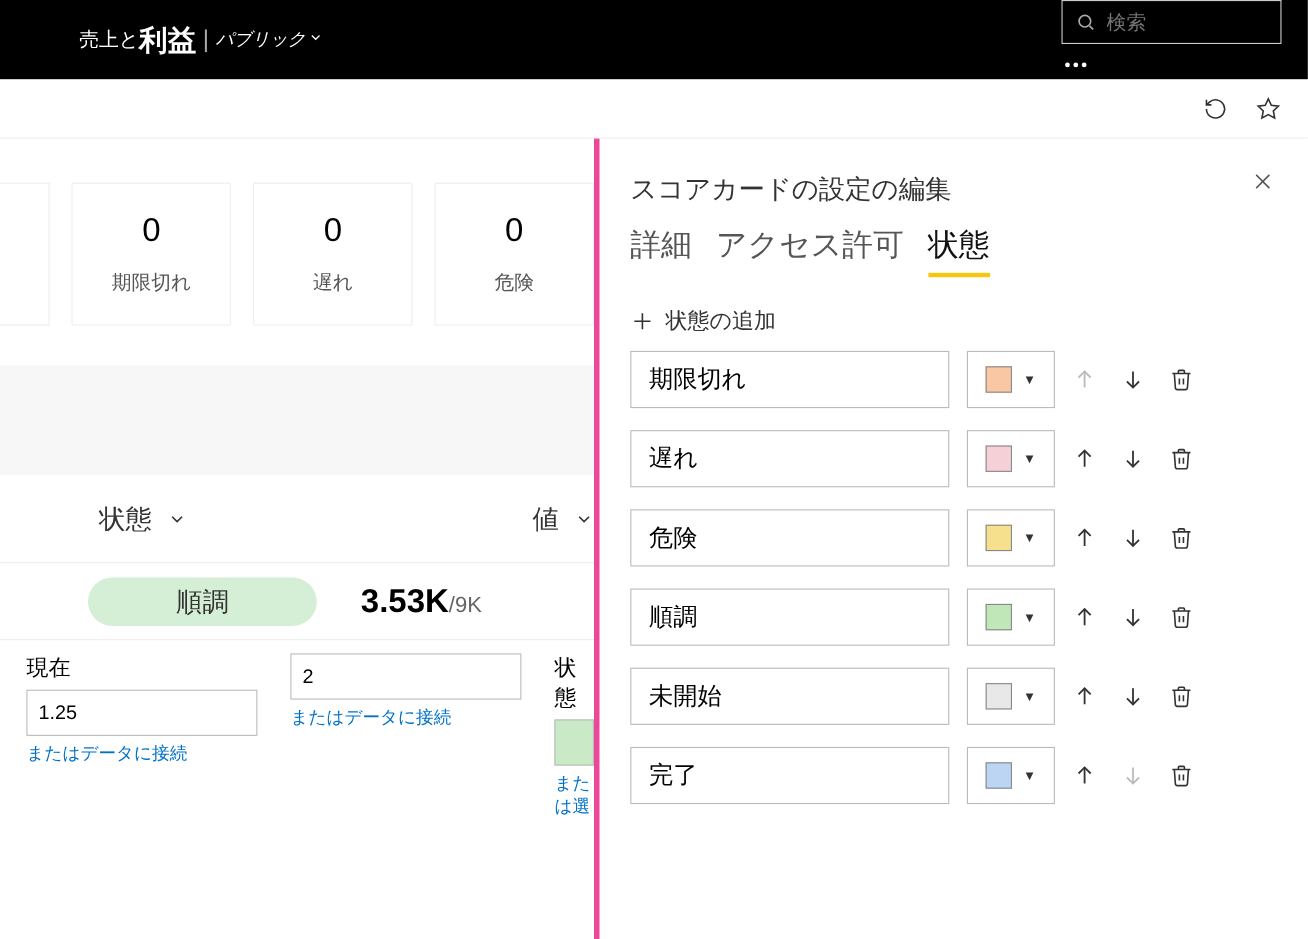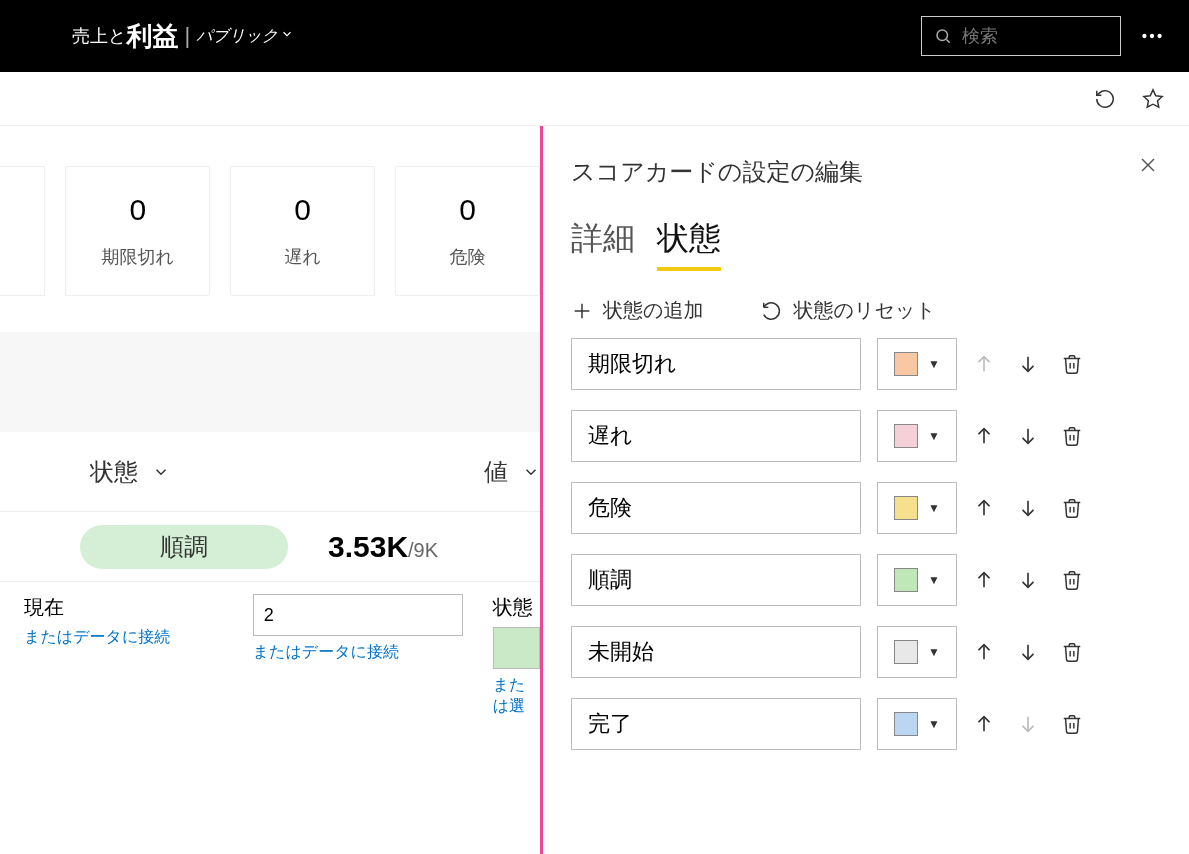--- a/index.html
+++ b/index.html
@@ -6,33 +6,33 @@
 body { width: 1189px; height: 854px; overflow: hidden; background: #fff; }
 
 
 .topbar { height: 72px; background: #000; display: flex; align-items: center; padding: 0 24px; color: #fff; }
 .title-group { display: flex; align-items: center; margin-left: 48px; }
 .t-pre { font-size: 18px; }
 .t-main { font-size: 26px; font-weight: 700; }
 .t-sep { font-size: 22px; font-weight: 300; color: #aaa; margin: 0 6px; }
 .t-scope { font-size: 16px; font-style: italic; }
 .t-chev { display:inline-block; margin-left:2px; }
-.topbar-right { margin-left: auto; display: flex; align-items: center; gap: 18px; }
+.topbar-right { margin-left: auto; display: flex; gap: 6px; flex-direction: column; }
 .search-box { display: flex; align-items: center; width: 200px; height: 40px; border: 1px solid #ccc; background: #000; color: #aaa; padding: 0 12px; gap: 10px; }
 .search-box input { background: transparent; border: 0; outline: 0; color: #aaa; font-size: 18px; width: 100%; }
 .more-dots { color:#fff; font-size:22px; letter-spacing:2px; cursor:pointer; }
 
 
 .subbar { height: 54px; border-bottom: 1px solid #eee; display: flex; align-items: center; justify-content: flex-end; gap: 24px; padding: 0 24px; }
 .icon-btn { width:24px; height:24px; cursor:pointer; display:flex; align-items:center; justify-content:center; color:#333; }
 
 
 .main { display: flex; height: calc(854px - 72px - 54px); }
 .left { width: 540px; padding-top: 40px; position:relative; }
-.right { flex:1; border-left: 3px solid #ec4899; padding: 30px 28px 0 28px; position: relative; }
+.right { flex:1; border-left: 5px solid #ec4899; padding: 30px 28px 0 28px; position: relative; }
 
 
 .cards { display:flex; gap:20px; padding: 0 0 0 0; }
 .card { width: 160px; height: 130px; border: 1px solid #eee; border-radius: 2px; display:flex; flex-direction:column; align-items:center; justify-content:center; gap:18px; }
 .card.first { width: 50px; border-top:1px solid #eee; border-right:1px solid #eee; border-bottom:1px solid #eee; border-left:0; border-radius:0; }
 .card-num { font-size:30px; font-weight:300; }
 .card-lbl { font-size:18px; color:#555; }
 
 
 .grey-strip { height: 100px; background: #f7f7f7; margin-top: 36px; }
@@ -56,21 +56,21 @@
 .ed-lbl { font-size:20px; }
 .ed-edit { font-size:14px; color:#0072c6; cursor:pointer; }
 .ed-input { height:42px; border:1px solid #bbb; padding:0 10px; font-size:18px; }
 .ed-link { font-size:16px; color:#0072c6; cursor:pointer; }
 .ed-status { width: 50px; }
 .ed-status .status-preview { height:42px; border:1px solid #bbb; background:#c9e9c7; }
 
 
 .panel-title { font-size:24px; color:#333; }
 .close-x { position:absolute; right: 32px; top: 30px; font-size:22px; color:#555; cursor:pointer; }
-.tabs { display:flex; gap:22px; font-size:32px; margin-top:29px; }
+.tabs { display:flex; gap:22px; font-size:28px; margin-top:16px; }
 .tab { color:#555; padding-bottom:6px; cursor:pointer; }
 .tab.active { color:#111; border-bottom: 4px solid #f2c811; }
 .panel-actions { display:flex; gap:58px; margin-top:26px; align-items:center; }
 .p-act { display:flex; align-items:center; gap:10px; font-size:20px; color:#333; cursor:pointer; }
 .p-act svg { width:22px; height:22px; }
 
 
 .status-list-wrap { margin-top:14px; }
 
 .status-row { display:flex; align-items:center; gap:16px; margin-top: 20px; }
@@ -181,20 +181,21 @@
       <div>
         <span class="val">3.53K</span><span class="val-sub">/9K</span>
       </div>
     </div>
 
     <div class="editors">
       <div class="ed-col">
         <div class="ed-head">
           <span class="ed-lbl">現在</span>
         </div>
+        <input class="ed-input" value="1.25" style="">
         <span class="ed-link">またはデータに接続</span>
       </div>
       <div class="ed-col">
         <input class="ed-input" value="2" style="">
         <span class="ed-link">またはデータに接続</span>
       </div>
       <div class="ed-col ed-status">
         <div class="ed-head">
           <span class="ed-lbl">状態</span>
         </div>
@@ -208,43 +209,34 @@
     <span class="close-x">
       <svg width="18" height="18" viewBox="0 0 24 24" fill="none" stroke="#555" stroke-width="1.8">
           <line x1="4" y1="4" x2="20" y2="20"></line>
           <line x1="20" y1="4" x2="4" y2="20"></line>
         </svg>
     </span>
     <div class="panel-title">スコアカードの設定の編集</div>
 
     <div class="tabs">
       <div class="tab">詳細</div>
+      <div class="tab">アクセス許可</div>
       <div class="tab active">状態</div>
     </div>
 
     <div class="panel-actions">
       <div class="p-act">
         <span>
           <svg viewBox="0 0 24 24" fill="none" stroke="#333" stroke-width="1.6">
               <line x1="12" y1="4" x2="12" y2="20"></line>
               <line x1="4" y1="12" x2="20" y2="12"></line>
             </svg>
         </span>
         <span>状態の追加</span>
       </div>
-      <div class="p-act">
-        <span>
-          <svg viewBox="0 0 24 24" fill="none" stroke="#333" stroke-width="1.6">
-              <path d="M3 8 L3 3"></path>
-              <path d="M3 8 L8 8"></path>
-              <path d="M3 8 A9 9 0 1 1 3 16"></path>
-            </svg>
-        </span>
-        <span>状態のリセット</span>
-      </div>
     </div>
 
     <div class="status-list-wrap" id="status-list">
         <div class="status-row">
     <input class="status-input" value="期限切れ" style="">
     <div class="color-dd">
       <span class="swatch" style="background:#f9c7a4"></span>
       <span class="dd-caret">▼</span>
     </div>
     <div class="row-icons">

